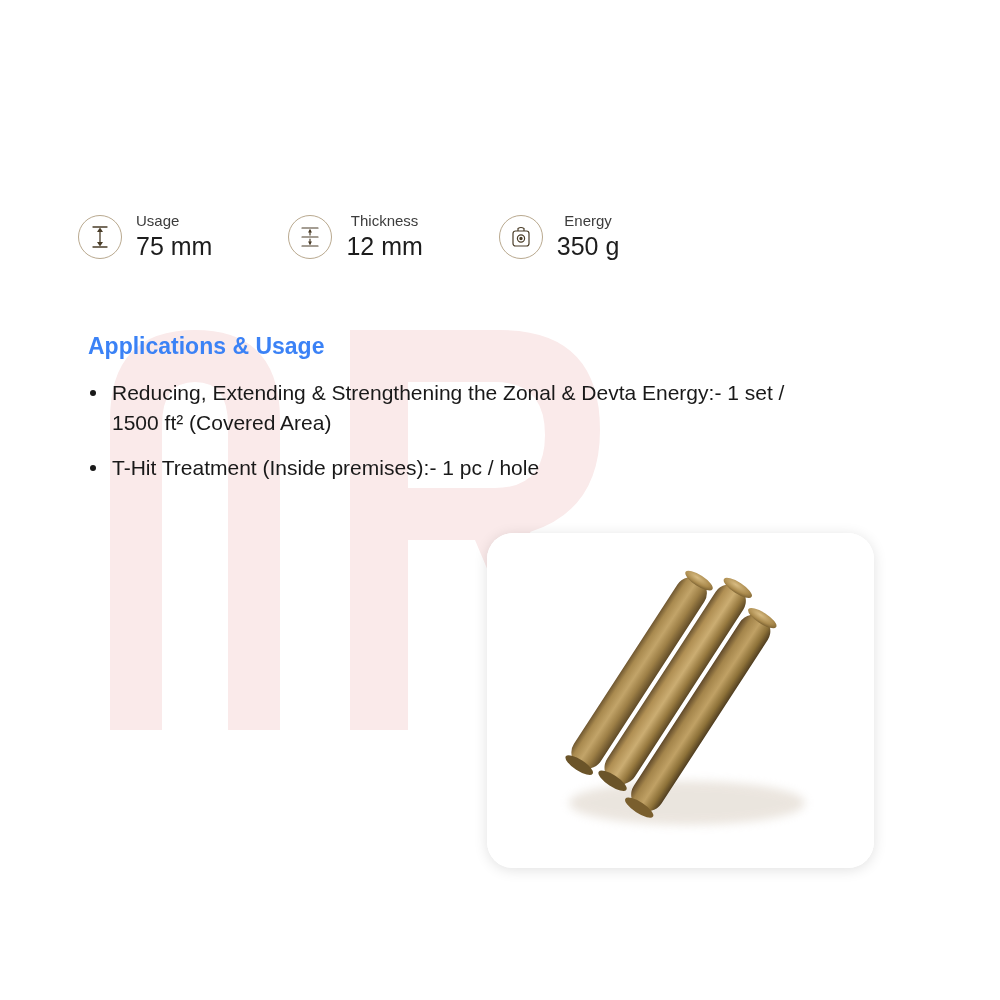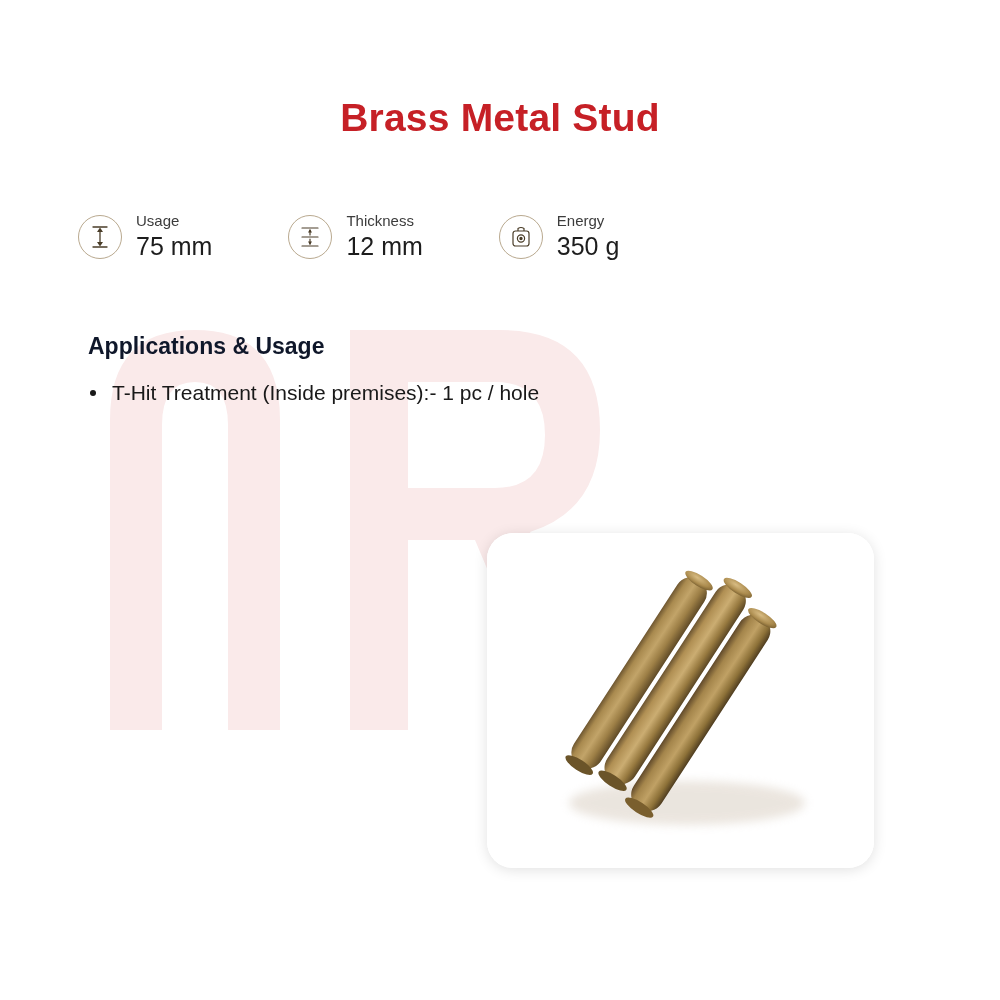--- a/index.html
+++ b/index.html
@@ -52,21 +52,21 @@
     position: absolute;
     top: 213px;
     left: 78px;
     display: flex;
     align-items: flex-start;
   }
   .spec {
     display: flex;
     align-items: center;
   }
-  .spec + .spec { margin-left: 76px; }
+  .spec + .spec { margin-left: 76px; text-align: center; }
   .spec-icon {
     width: 42px;
     height: 42px;
     border-radius: 50%;
     border: 1.4px solid #b9a98f;
     display: flex;
     align-items: center;
     justify-content: center;
     flex: 0 0 auto;
   }
@@ -83,21 +83,21 @@
     line-height: 1.1;
   }
 
   
   .apps-heading {
     position: absolute;
     top: 333px;
     left: 88px;
     font-size: 23px;
     font-weight: bold;
-    color: #0f172a;
+    color: #3b82f6;
   }
   .apps-list {
     position: absolute;
     top: 378px;
     left: 78px;
     width: 740px;
     margin: 0;
     padding: 0;
     list-style: none;
   }
@@ -141,21 +141,20 @@
   <svg width="620" height="470" viewBox="0 0 620 470" xmlns="http://www.w3.org/2000/svg">
     <g fill="#faeaea">
       <path d="M10 460 L10 150 Q10 60 95 60 Q180 60 180 150 L180 460 L128 460 L128 155 Q128 112 95 112 Q62 112 62 155 L62 460 Z"></path>
       <path d="M250 460 L250 60 L400 60 Q500 60 500 160 Q500 240 430 262 L520 460 L455 460 L375 270 L308 270 L308 460 Z M308 112 L308 218 L395 218 Q445 218 445 165 Q445 112 395 112 Z"></path>
     </g>
   </svg>
 </div>
 
 <div class="page">
 
-  <div class="title">Brass Metal Stud</div>
 
   <div class="specs">
 
     <div class="spec">
       <div class="spec-icon">
         <svg width="22" height="26" viewBox="0 0 22 26" xmlns="http://www.w3.org/2000/svg">
           <g stroke="#4a3d28" stroke-width="1.3" fill="none" stroke-linecap="round">
             <line x1="4" y1="3" x2="18" y2="3"></line>
             <line x1="4" y1="23" x2="18" y2="23"></line>
             <line x1="11" y1="6" x2="11" y2="20"></line>
@@ -204,20 +203,21 @@
       <div class="spec-text">
         <div class="spec-label">Energy</div>
         <div class="spec-value">350 g</div>
       </div>
     </div>
 
   </div>
 
   <div class="apps-heading">Applications &amp; Usage</div>
   <ul class="apps-list">
+    <li>Reducing, Extending &amp; Strengthening the Zonal &amp; Devta Energy:- 1 set / 1500 ft² (Covered Area)</li>
     <li>T-Hit Treatment (Inside premises):- 1 pc / hole</li>
   </ul>
 
   <div class="photo-card">
     <svg width="387" height="335" viewBox="0 0 387 335" xmlns="http://www.w3.org/2000/svg">
       <defs>
         <linearGradient id="rodA" x1="0" y1="0" x2="1" y2="0">
           <stop offset="0%" stop-color="#6e5630"></stop>
           <stop offset="18%" stop-color="#a98a4f"></stop>
           <stop offset="45%" stop-color="#c2a469"></stop>

